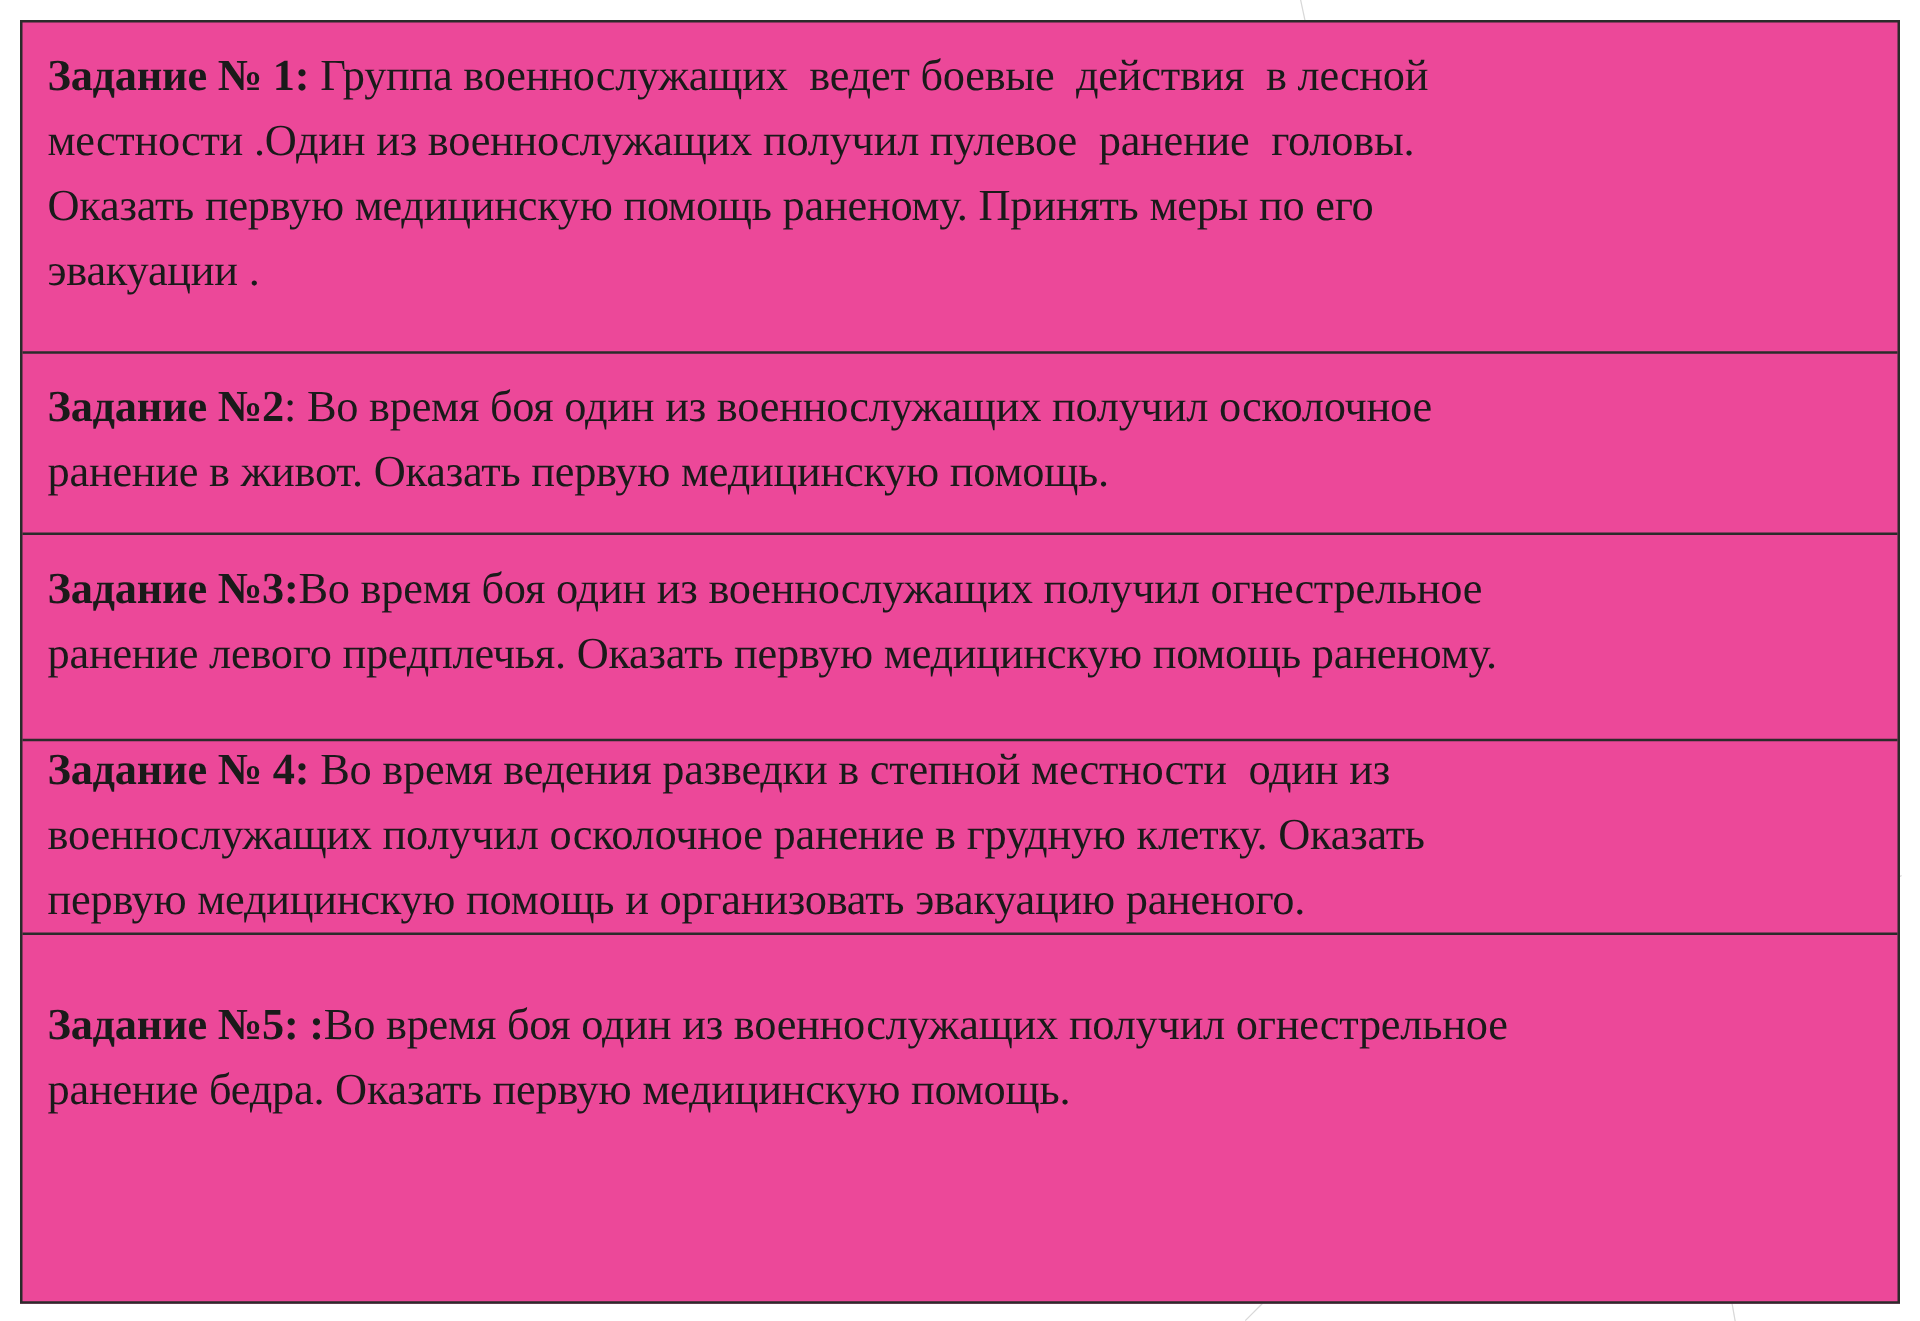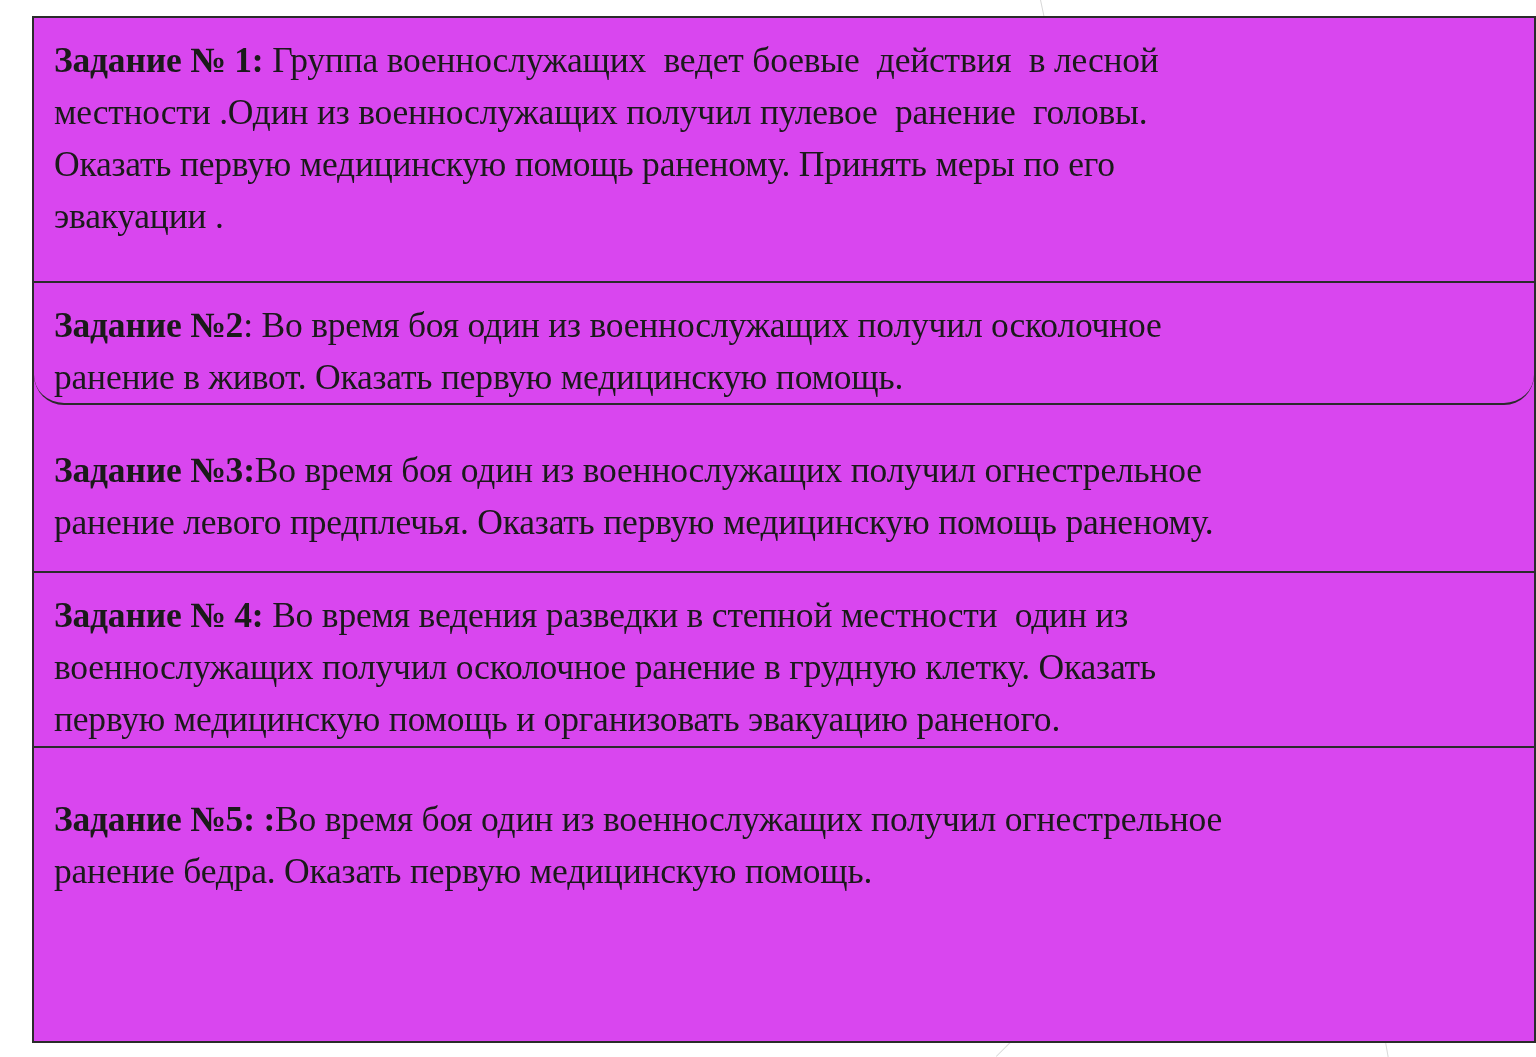--- a/index.html
+++ b/index.html
@@ -16,27 +16,27 @@
       color: #1a1a1a;
     }
     .deco-line {
       position: absolute;
       background: #d8d8d8;
       width: 1px;
       transform-origin: top left;
     }
     .task-table {
       position: absolute;
-      left: 32px;
+      left: 16px;
       top: 16px;
       width: 1500px;
       height: 1023px;
       border: 2px solid #2b2b2b;
       box-sizing: content-box;
-      background: #d946ef;
+      background: #ec4899;
     }
     .task-row {
       position: absolute;
       left: 0;
       right: 0;
       border-bottom: 2px solid #2b2b2b;
       box-sizing: border-box;
       padding: 16px 20px 0 20px;
     }
     .task-row:last-child {
@@ -63,26 +63,26 @@
 
 <div class="task-table">
 
   <div class="task-row" style="top:0; height:265px;">
     <p class="task-text"><span class="task-label">Задание № 1:</span><span> Группа военнослужащих  ведет боевые  действия  в лесной
 местности .Один из военнослужащих получил пулевое  ранение  головы.
 Оказать первую медицинскую помощь раненому. Принять меры по его
 эвакуации .</span></p>
   </div>
 
-  <div class="task-row" style="top:265px; height:122px;border-radius:30px;">
+  <div class="task-row" style="top:265px; height:145px;">
     <p class="task-text"><span class="task-label">Задание №2</span><span>: Во время боя один из военнослужащих получил осколочное
 ранение в живот. Оказать первую медицинскую помощь.</span></p>
   </div>
 
-  <div class="task-row" style="top:410px; height:145px;">
+  <div class="task-row" style="top:410px; height:165px;">
     <p class="task-text"><span class="task-label">Задание №3:</span><span>Во время боя один из военнослужащих получил огнестрельное
 ранение левого предплечья. Оказать первую медицинскую помощь раненому.</span></p>
   </div>
 
   <div class="task-row" style="top:555px; height:175px;">
     <p class="task-text"><span class="task-label">Задание № 4:</span><span> Во время ведения разведки в степной местности  один из
 военнослужащих получил осколочное ранение в грудную клетку. Оказать
 первую медицинскую помощь и организовать эвакуацию раненого.</span></p>
   </div>
 

